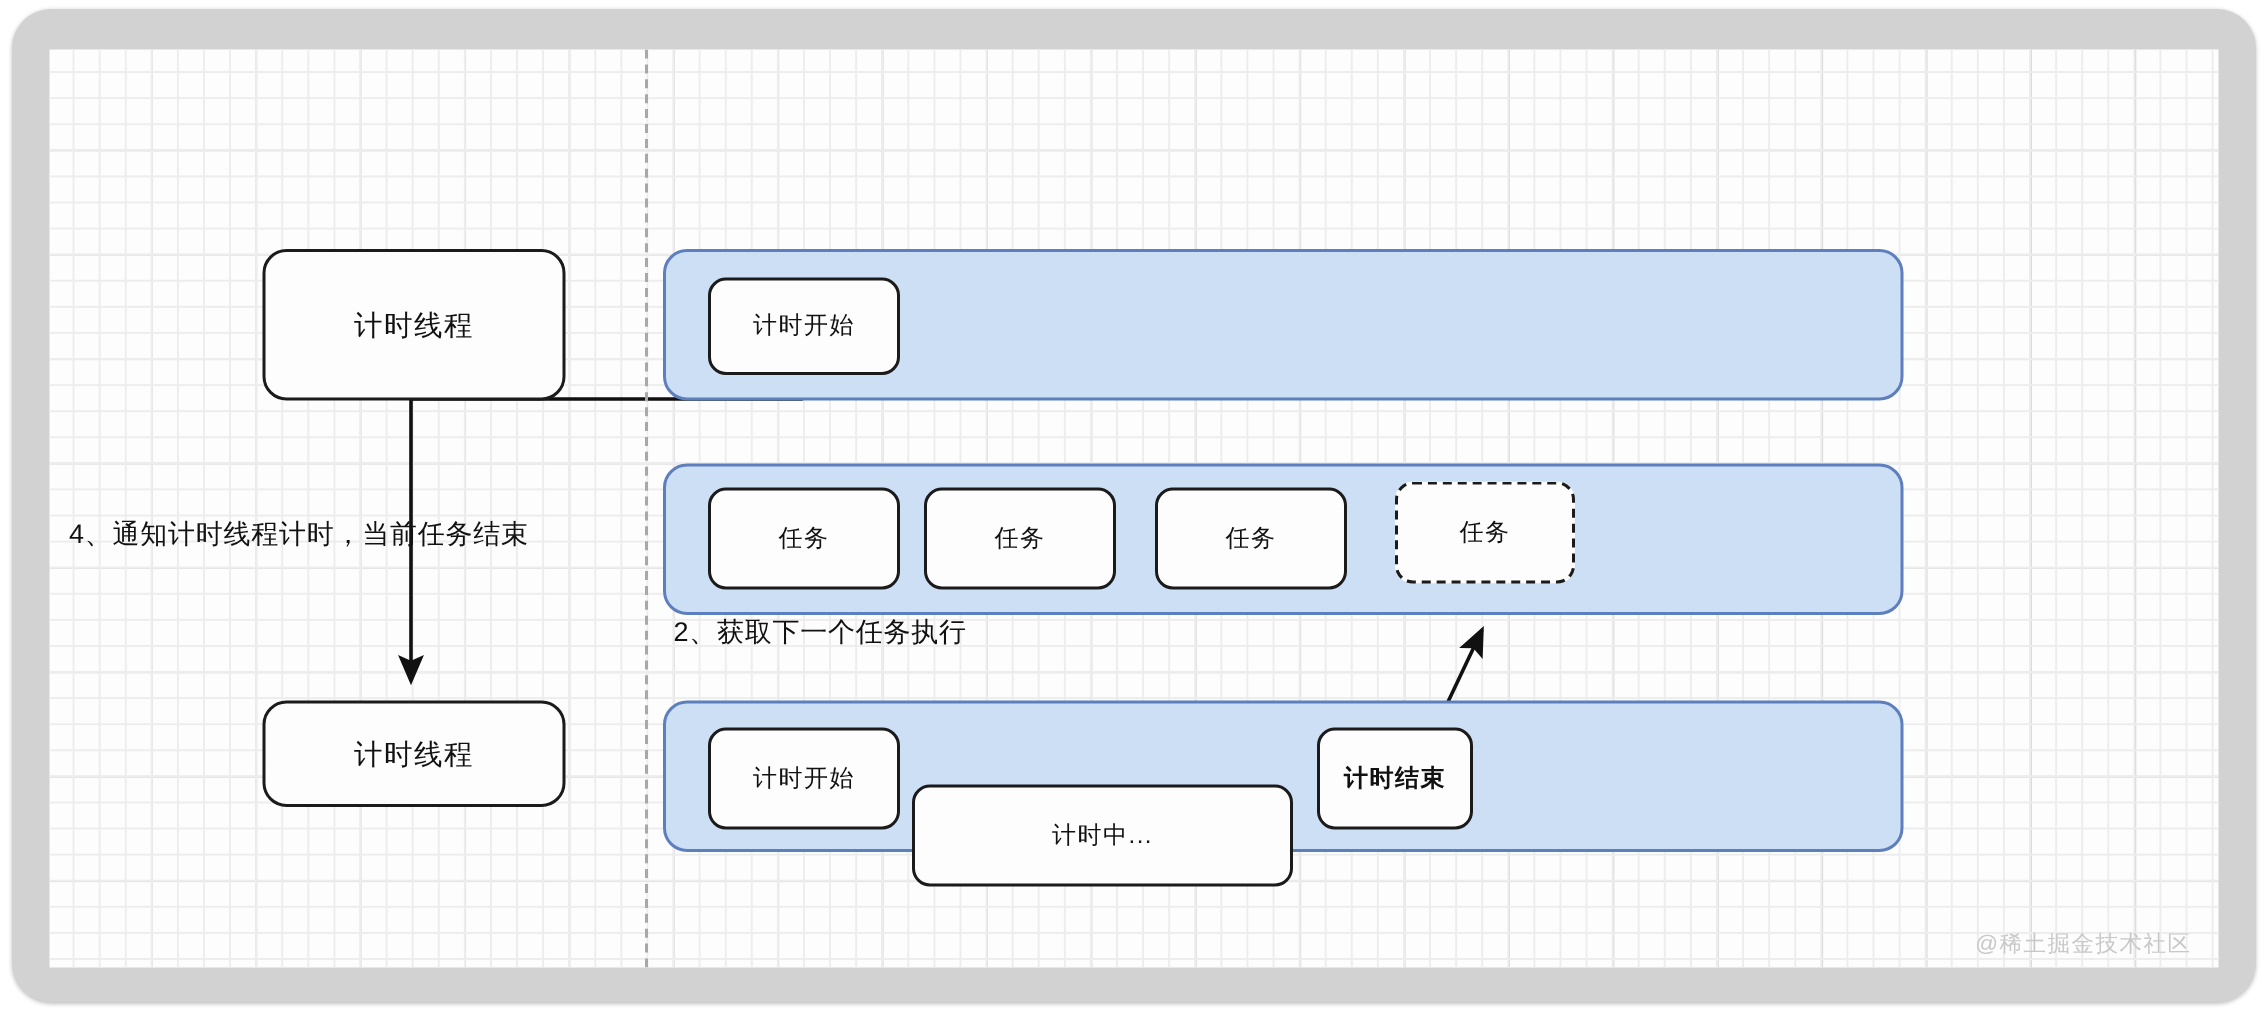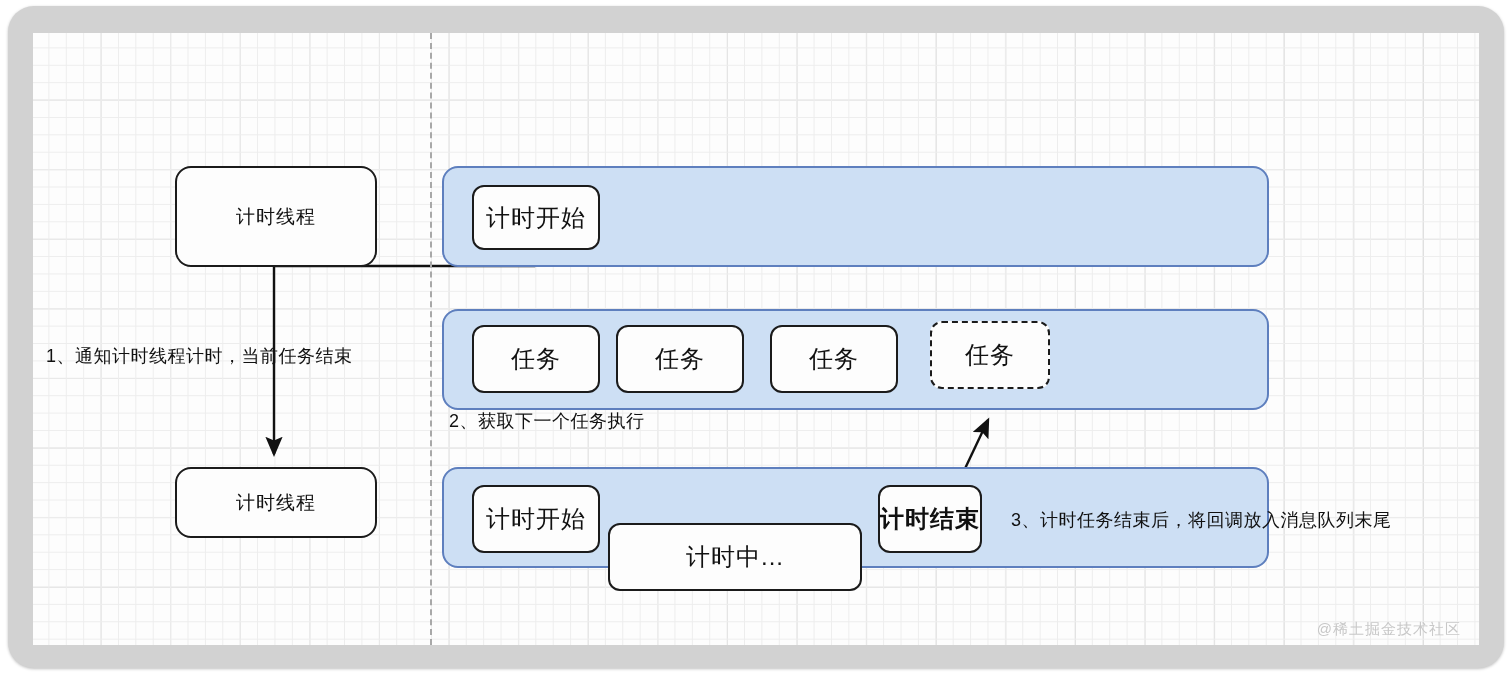--- a/index.html
+++ b/index.html
@@ -60,21 +60,21 @@
   .node {
     position: absolute;
     box-sizing: border-box;
     background: #fdfdfd;
     border: 2.5px solid #1b1b1b;
     border-radius: 12px;
     display: flex;
     align-items: center;
     justify-content: center;
     color: #111111;
-    font-size: 24px;
+    font-size: 16px;
     letter-spacing: 1px;
     white-space: nowrap;
   }
   .node.big { font-size: 19px; border-radius: 16px; }
   .node.dashed { border-style: dashed; border-width: 2.5px; }
   
   .lane {
     position: absolute;
     box-sizing: border-box;
     background: #cddff4;
@@ -165,22 +165,21 @@
     <div class="node" style="left:439px; top:452px; width:128px; height:68px;">
       <span>计时开始</span>
     </div>
     <div class="node" style="left:575px; top:452px; width:254px; height:68px;margin-top:38px;">
       <span>计时中...</span>
     </div>
     <div class="node" style="left:845px; top:452px; width:104px; height:68px;font-weight:bold;">
       <span>计时结束</span>
     </div>
 
-    <div class="note" style="left:13px; top:311px;">1、通知计时线程计时，当前任务结束</div>
+    <div class="note" style="left:13px; top:311px;">4、通知计时线程计时，当前任务结束</div>
 
     <div class="note" style="left:416px; top:376px;">2、获取下一个任务执行</div>
 
-    <div class="note" style="left:978px; top:475px;">3、计时任务结束后，将回调放入消息队列末尾</div>
 
     <div id="watermark">@稀土掘金技术社区</div>
 
   </div>
 </div>
 
 </body></html>

